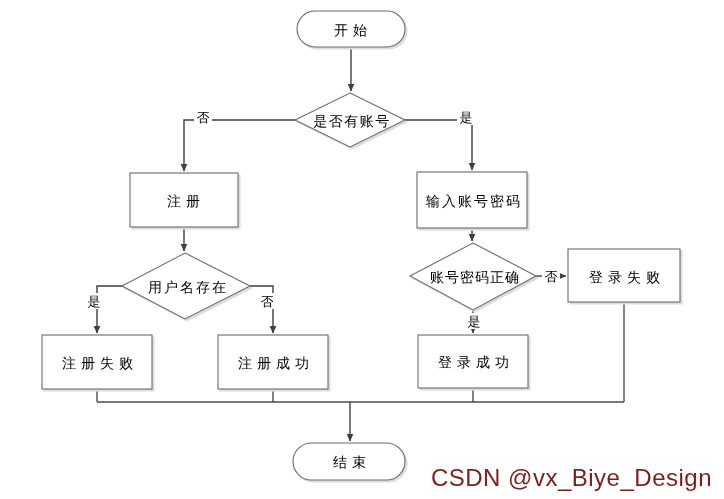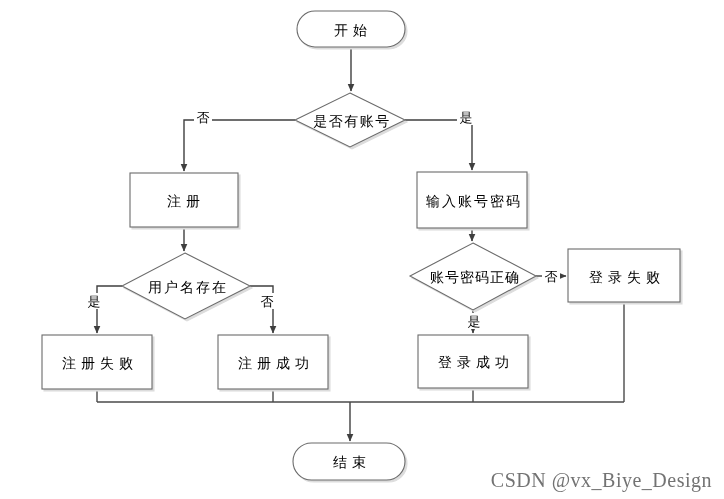--- a/index.html
+++ b/index.html
@@ -40,24 +40,24 @@
     font-size:13px;
     fill:#000000;
     text-anchor:middle;
     dominant-baseline:central;
   }
   .label-bg{fill:#ffffff;}
   .watermark{
     position:absolute;
     right:12px;
     bottom:7px;
-    font-family:Liberation Serif, serif;
-    font-size:20px;
+    font-family:Liberation Sans, sans-serif;
+    font-size:24px;
     letter-spacing:0.5px;
-    color:#737373;
+    color:#7f1d1d;
     user-select:none;
   }
 </style>
 </head>
 <body>
 
 <div class="stage">
   <svg width="724" height="499" viewBox="0 0 724 499">
     <defs>
       <marker id="arrow" markerWidth="9" markerHeight="8" refX="7.5" refY="3.5" orient="auto" markerUnits="userSpaceOnUse">

